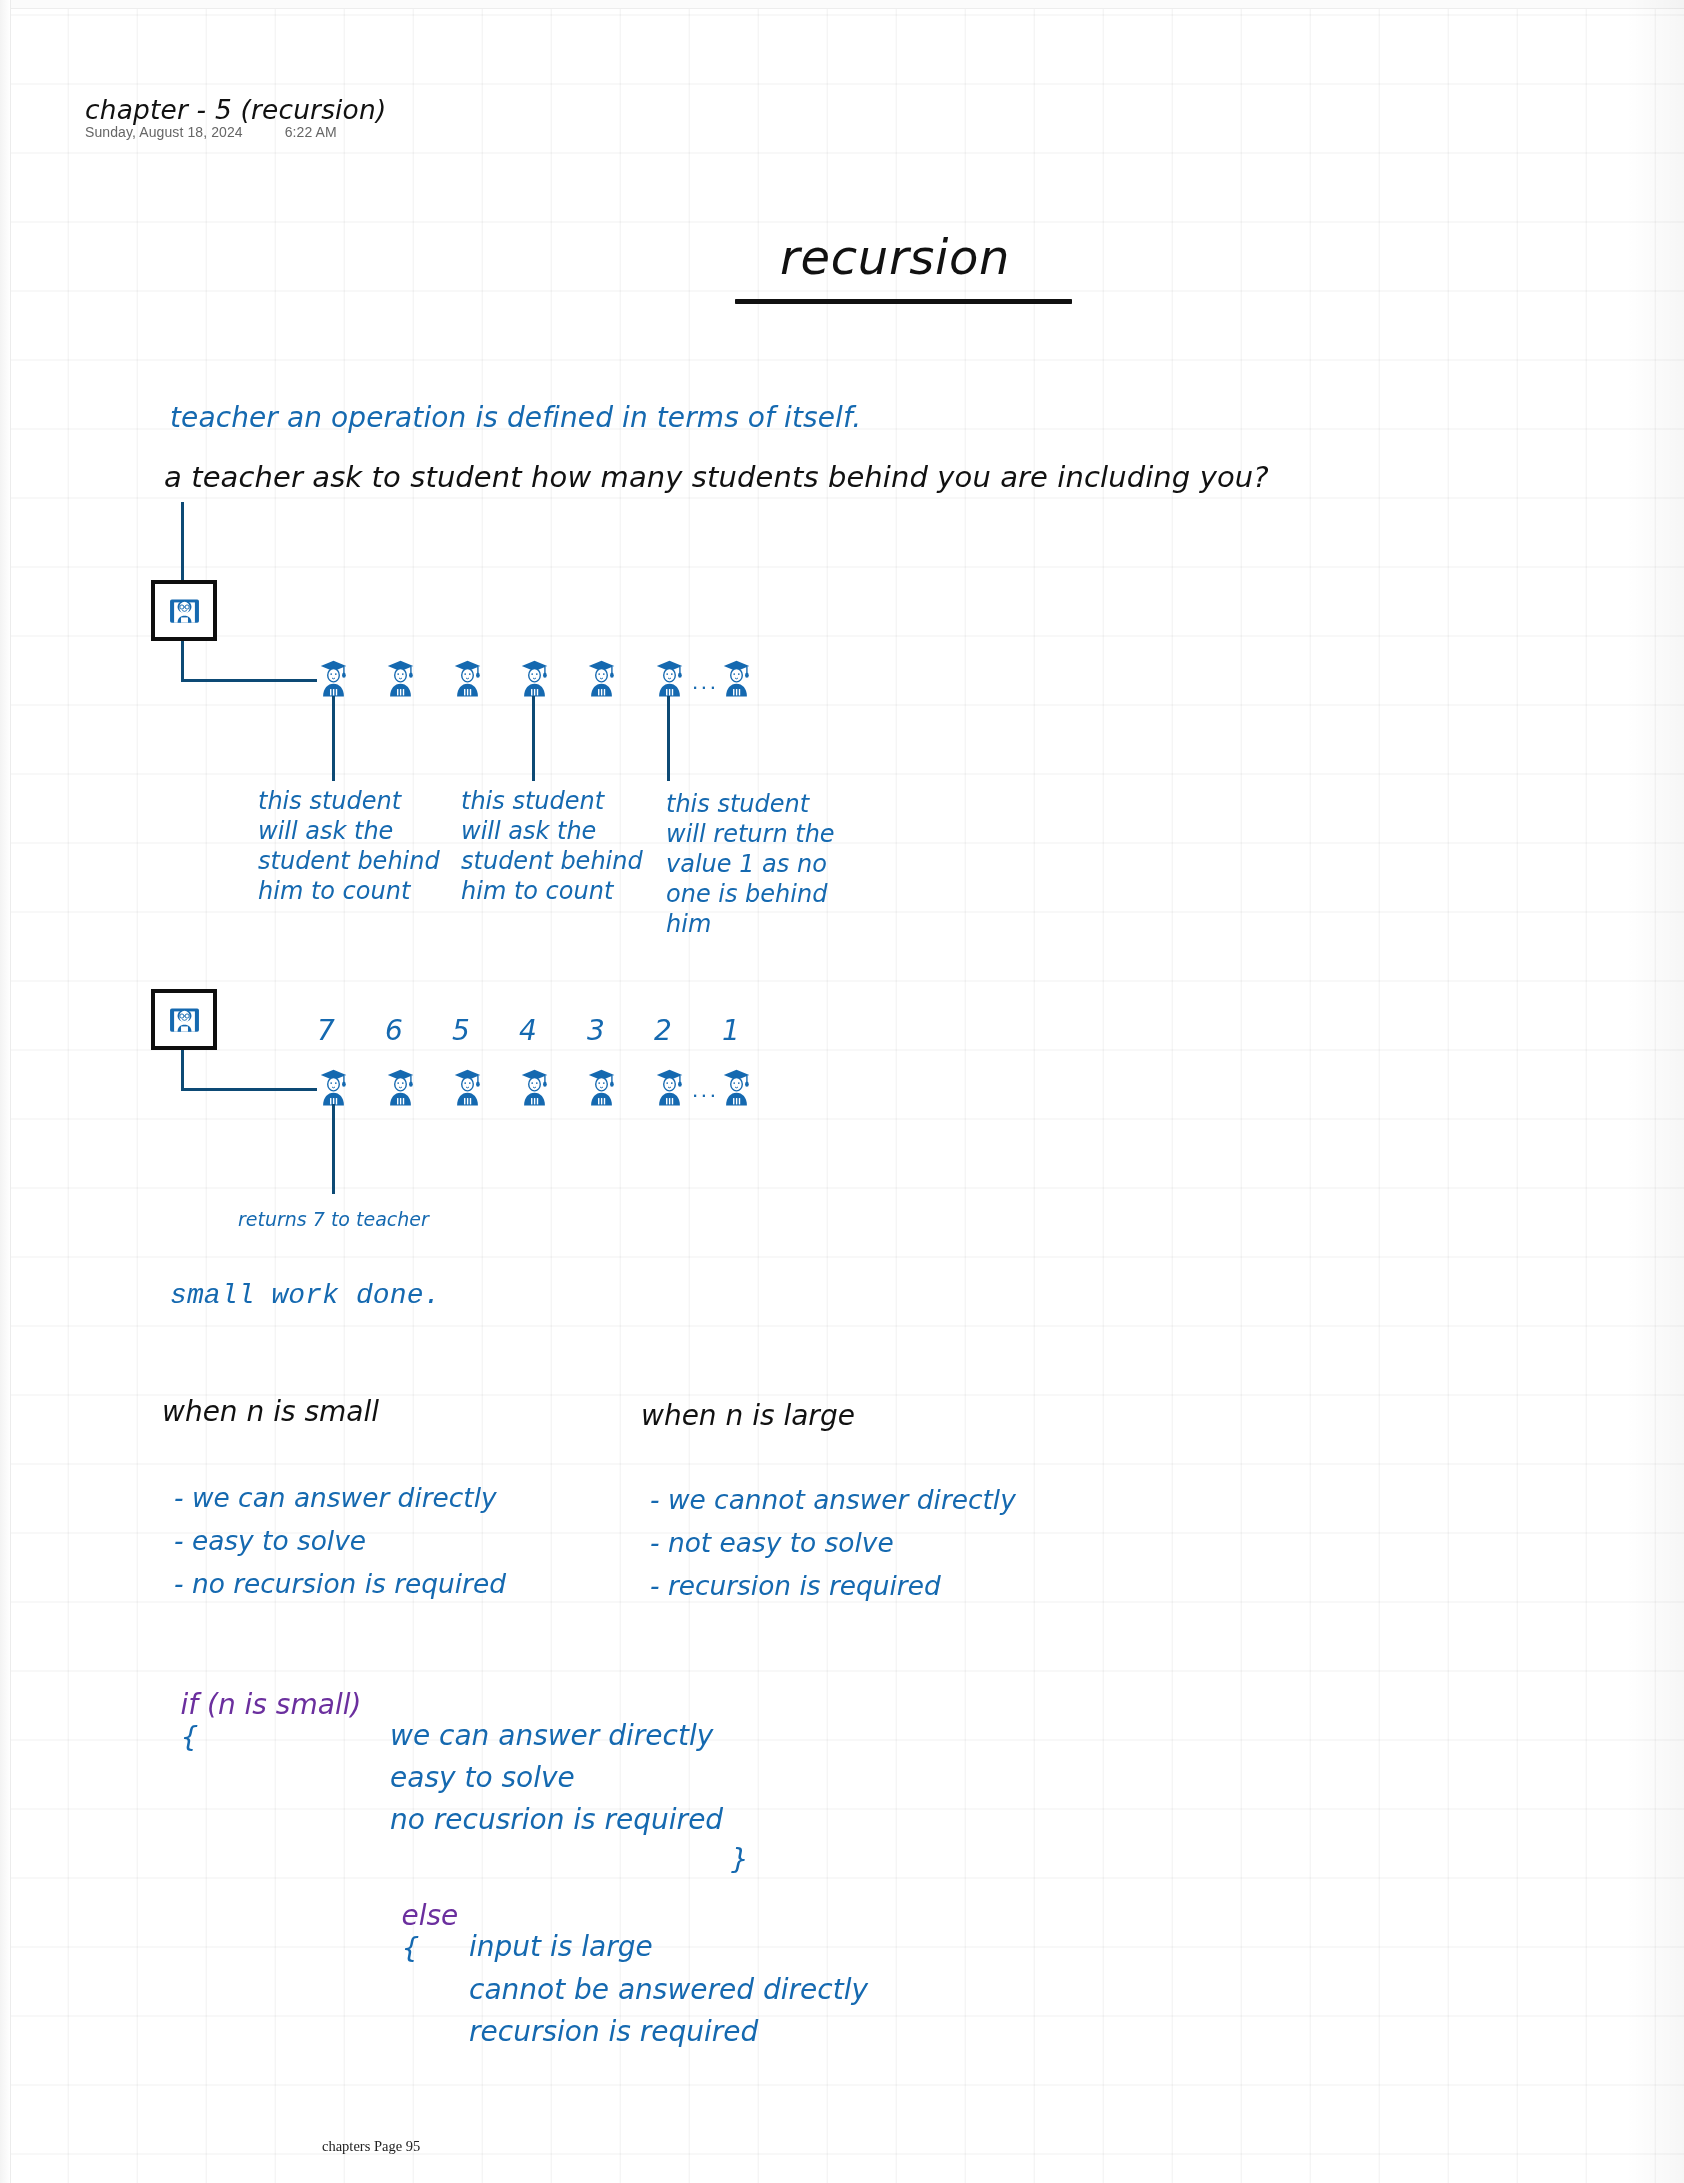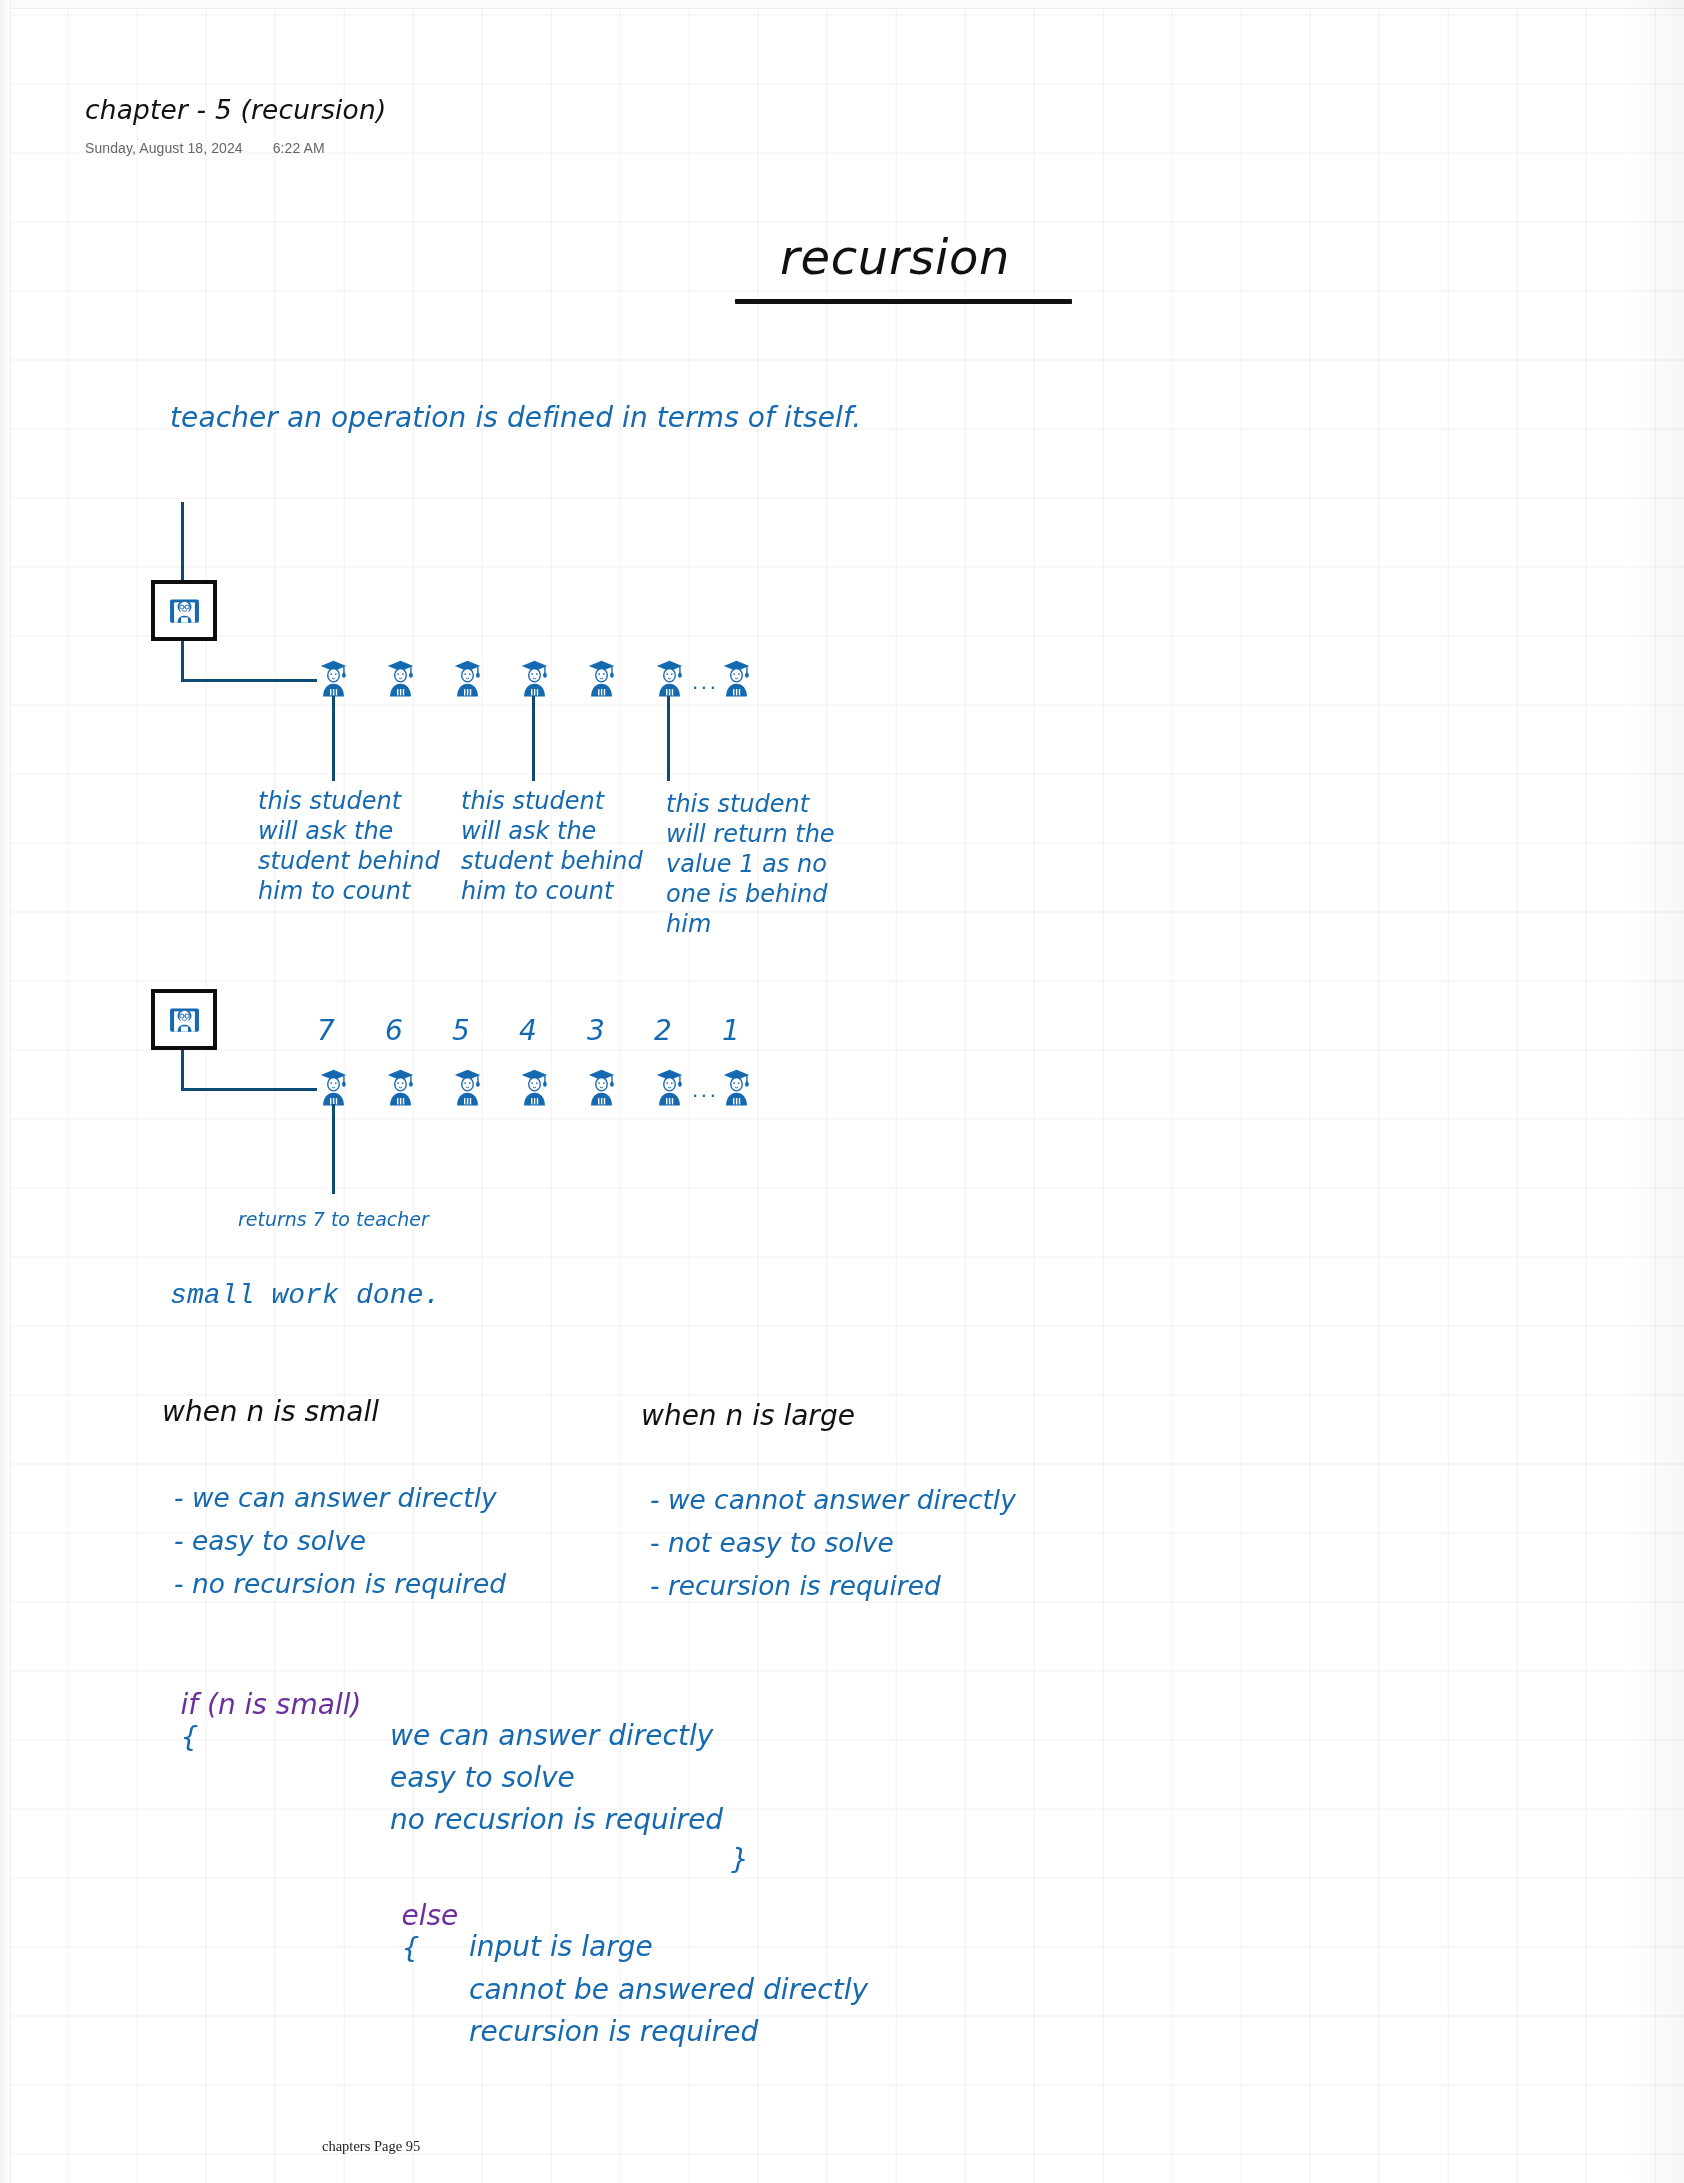--- a/index.html
+++ b/index.html
@@ -44,21 +44,21 @@
   .ink-purple{ color:#6b2f9e; }
 
   .abs { position:absolute; white-space:pre; }
 
   
   #chapter-title{
     left:85px; top:94px;
     font-size:26.4px; letter-spacing:0.2px;
     color:#111; font-style:italic;
   }
-  #meta-row{ left:85px; top:140px; display:flex; gap:30px; align-items:baseline; }
+  #meta-row{ left:85px; top:124px; display:flex; gap:42px; align-items:baseline; }
   #meta-row span{
     font-family:"Liberation Sans", sans-serif;
     font-size:14px; color:#666; font-style:normal; letter-spacing:0.1px;
   }
 
   
   #doc-title{
     left:780px; top:229px;
     font-size:48px; color:#111; font-style:italic; letter-spacing:0.7px;
   }
@@ -132,20 +132,21 @@
 
   <div class="abs" id="meta-row">
     <span>Sunday, August 18, 2024</span>
     <span>6:22 AM</span>
   </div>
 
   <div class="abs hand" id="doc-title">recursion</div>
   <div id="doc-title-rule"></div>
 
   <div class="abs hand ink-blue" id="definition-line">teacher an operation is defined in terms of itself.</div>
+  <div class="abs hand ink-black" id="question-line">a teacher ask to student how many students behind you are including you?</div>
 
   <div class="conn" style="left:181px; top:502px; width:3.3px; height:78px;"></div>
 
   <div class="teacher-box" style="left:151px; top:580px;">
     <svg width="37" height="37" viewBox="0 0 64 64">
       <rect x="7" y="13" width="50" height="40" rx="3" fill="#1569b0"></rect>
       <rect x="14" y="18" width="36" height="35" fill="#ffffff"></rect>
       <path d="M32 15c-8 0-12 5-12 11 0 5 4 10 12 10s12-5 12-10c0-6-4-11-12-11z" fill="#1569b0"></path>
       <ellipse cx="32" cy="27" rx="9" ry="10" fill="#ffffff"></ellipse>
       <circle cx="27.5" cy="26" r="3.6" fill="none" stroke="#1569b0" stroke-width="1.7"></circle>

